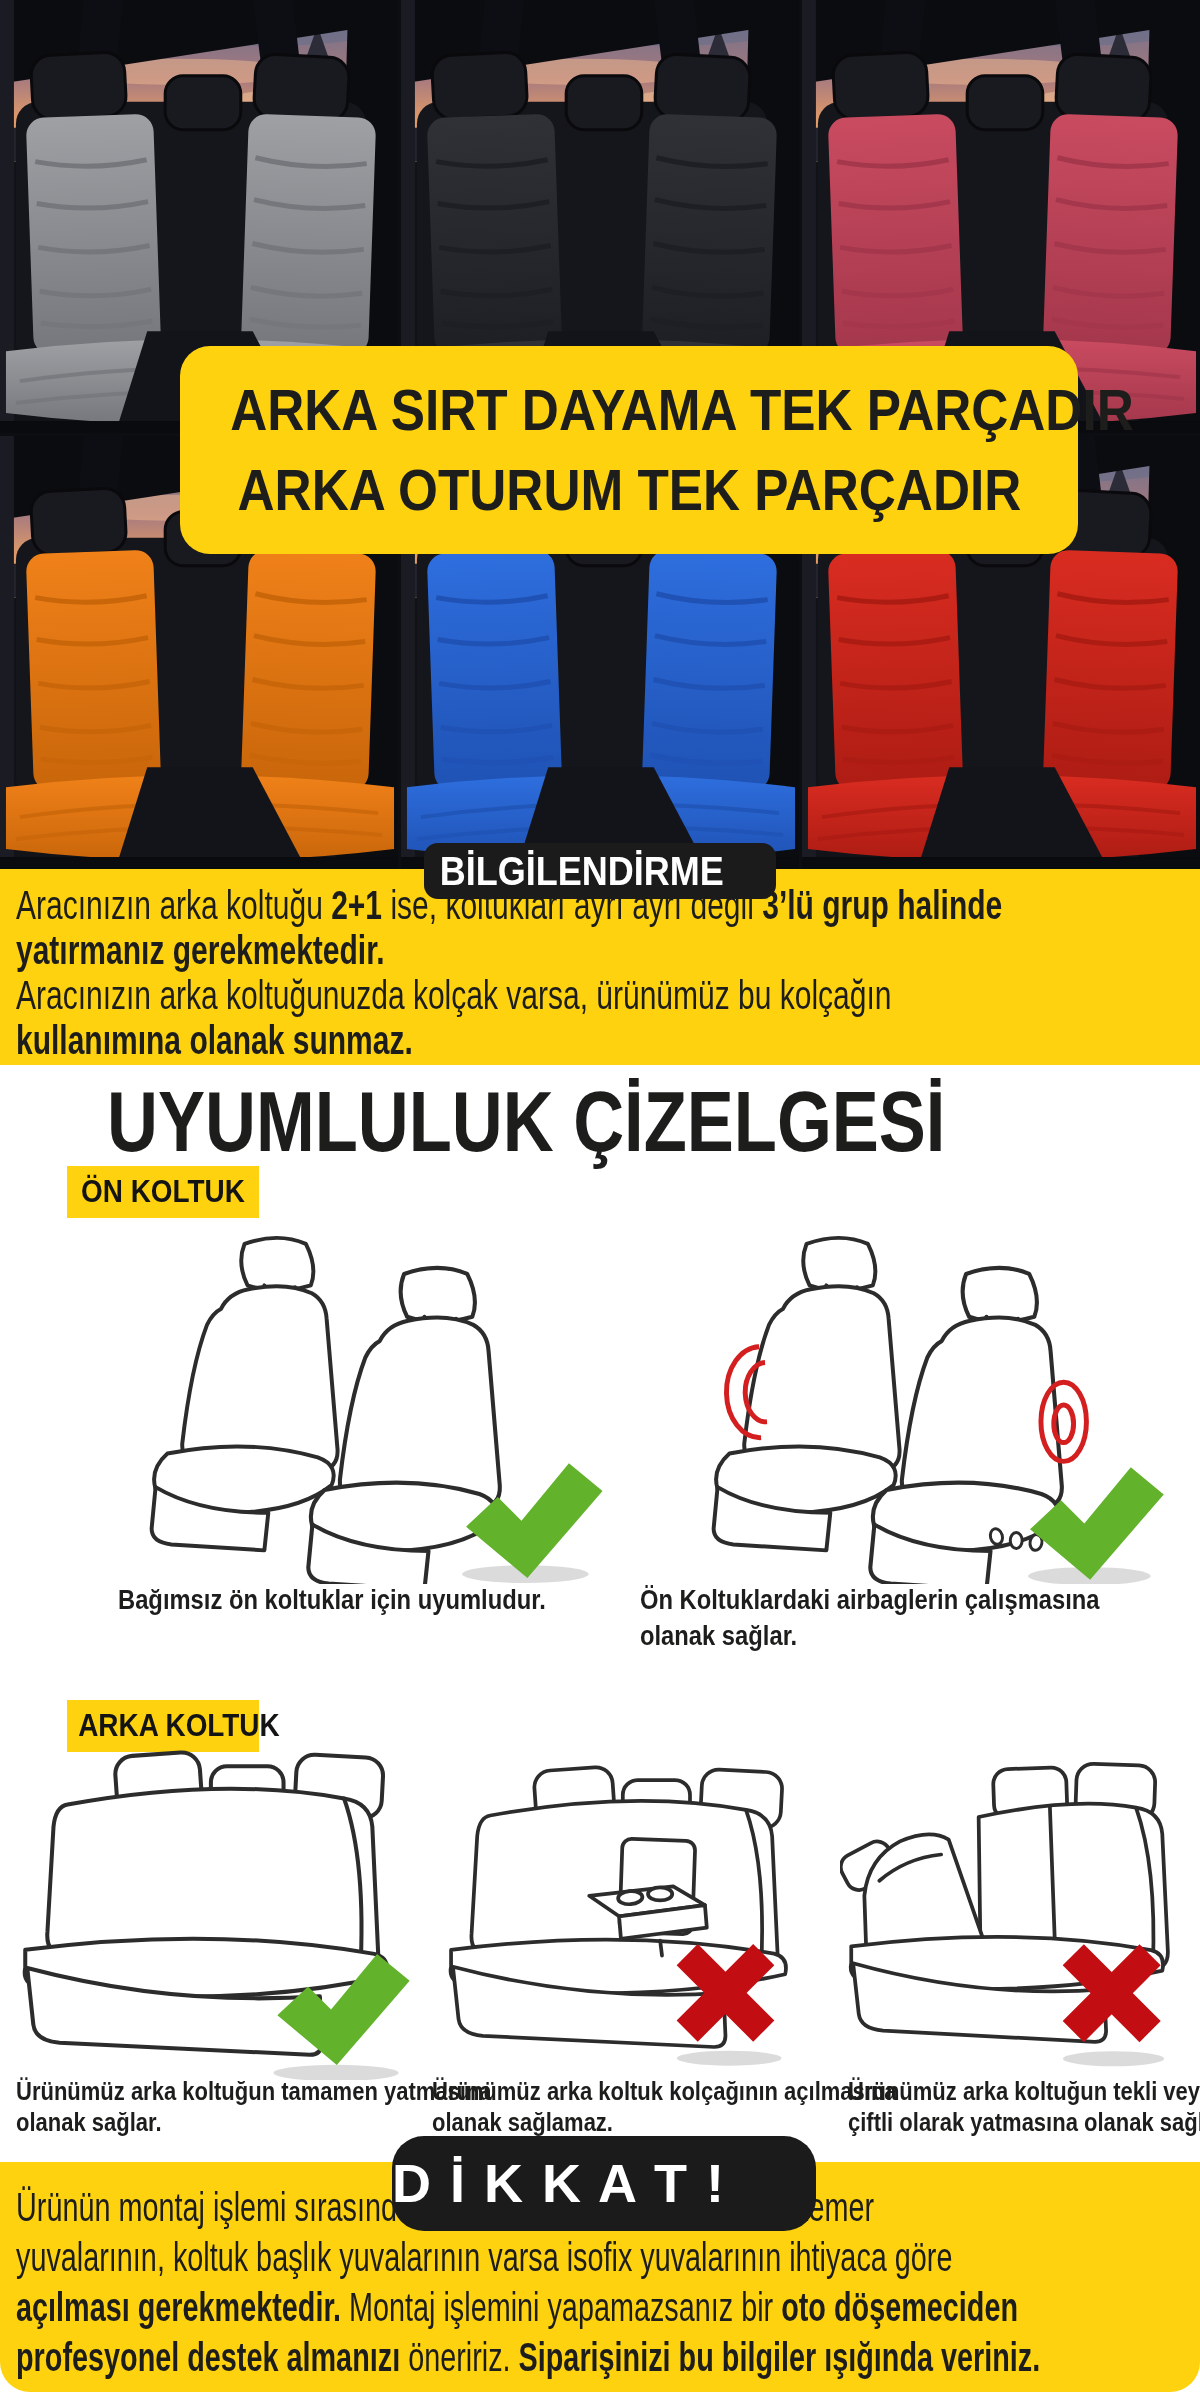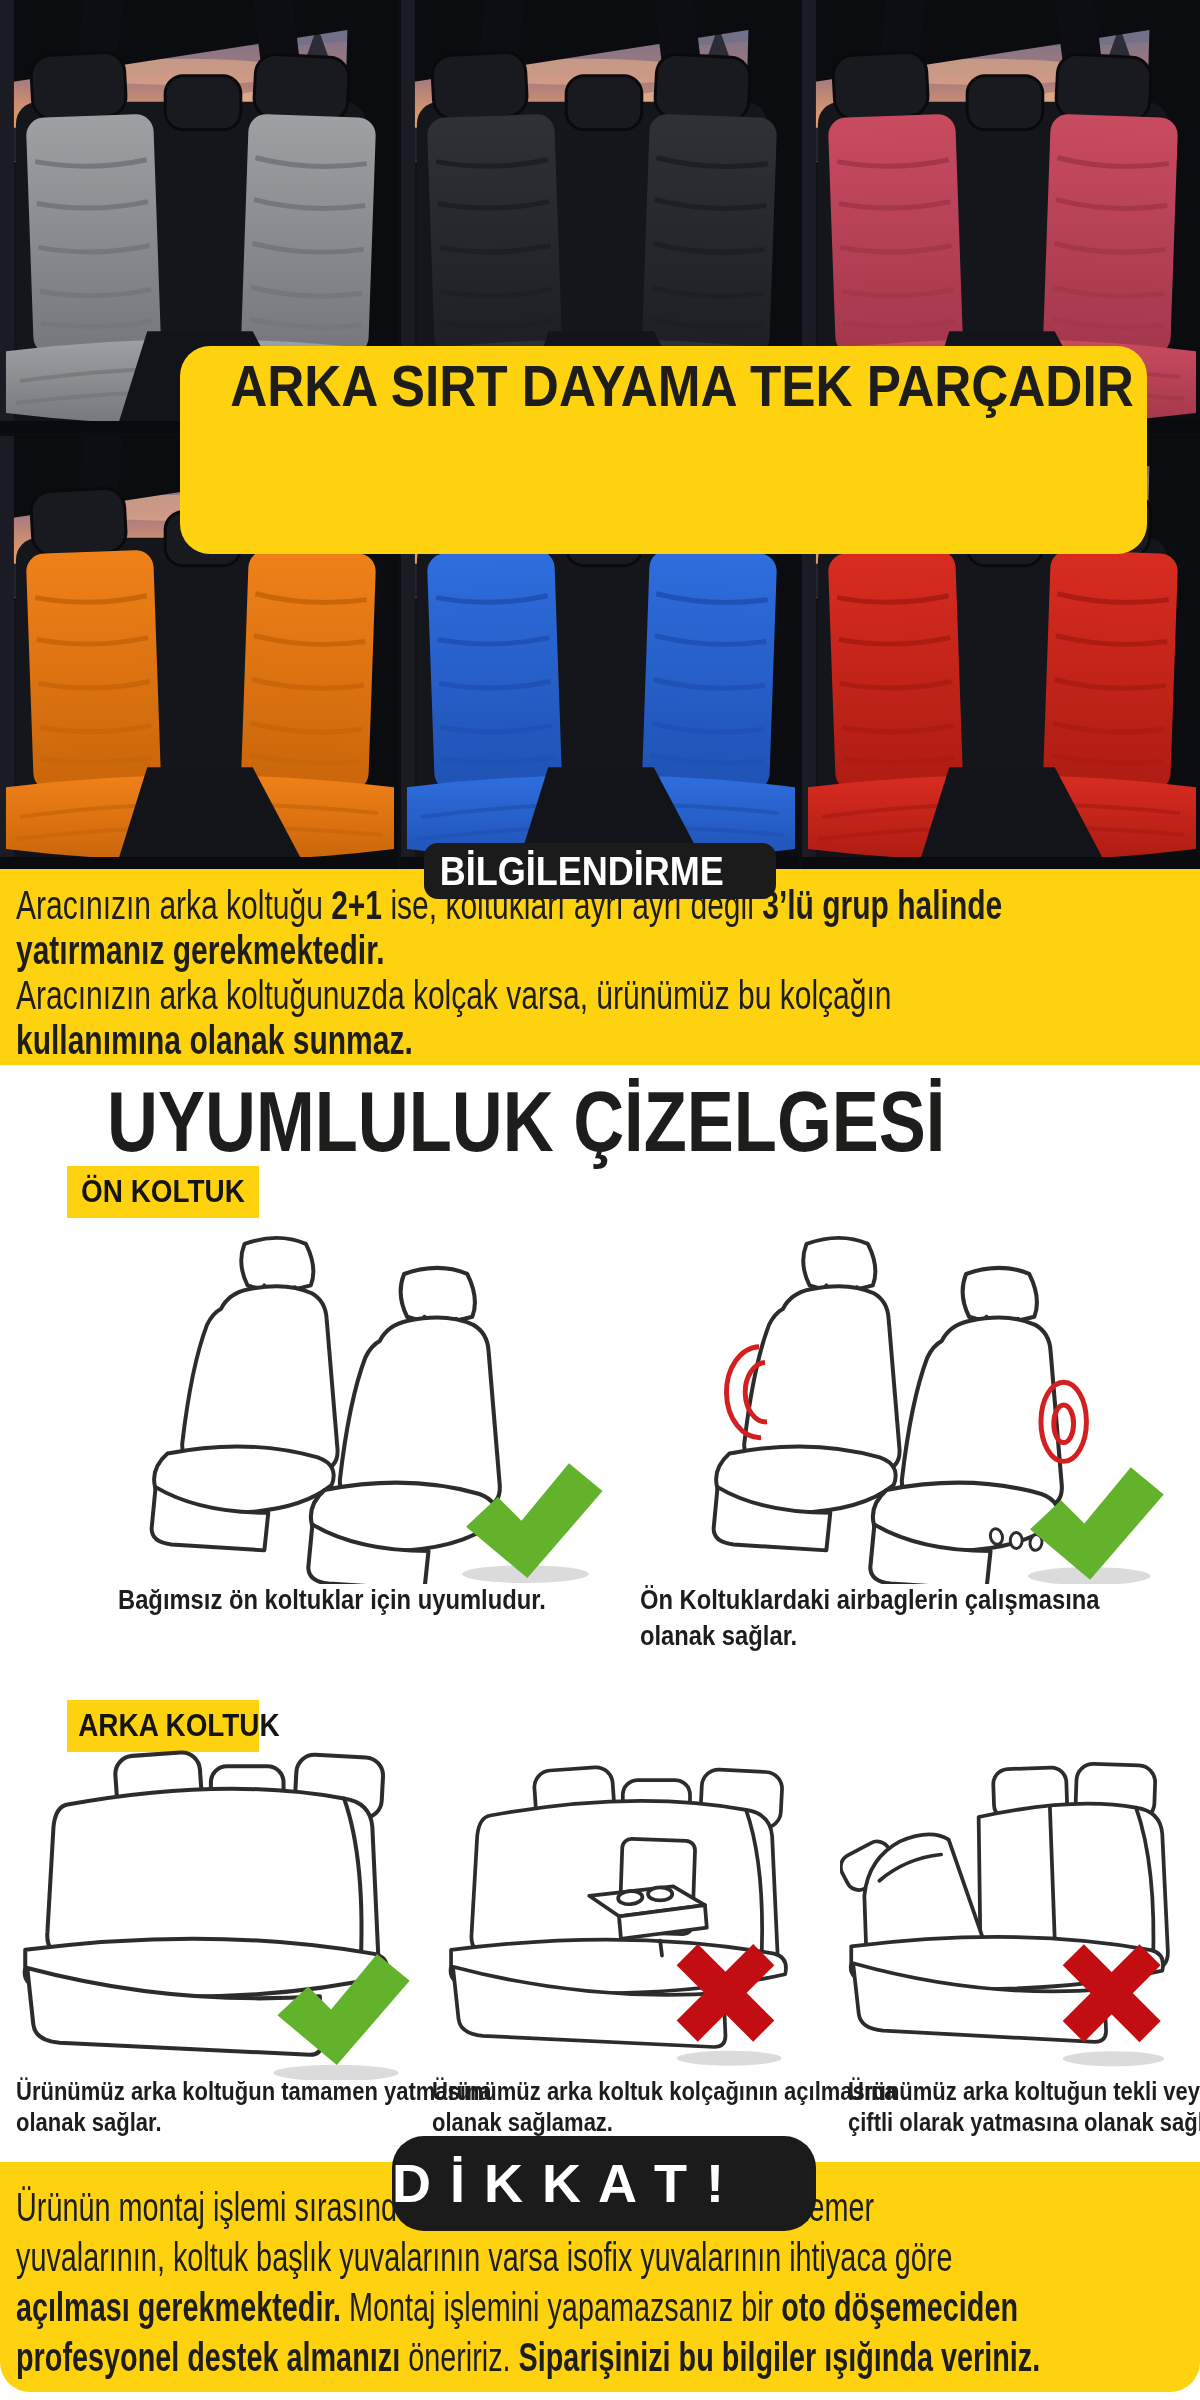--- a/index.html
+++ b/index.html
@@ -5,22 +5,22 @@
   :root{ --yellow:#ffd20f; --ink:#1d1d1b; --badge:#1b1b1b; }
   html,body{margin:0;padding:0;background:#fff;}
   .canvas{position:relative;width:1200px;height:2400px;background:#fff;overflow:hidden;
           font-family:"Liberation Sans",sans-serif;color:var(--ink);}
   
   .grid{position:absolute;left:0;top:0;width:1200px;height:869px;display:grid;
         grid-template-columns:398px 398px 398px;grid-template-rows:433px 433px;gap:3px;background:#0d0e11;z-index:1;}
   .tile{overflow:hidden;background:#15161b;}
   .tile svg{display:block;}
   
-  .banner{position:absolute;left:180px;top:346px;width:967px;height:208px;background:var(--yellow);
-          border-radius:30px;text-align:center;box-sizing:border-box;z-index:5;}
+  .banner{position:absolute;left:180px;top:346px;width:898px;height:208px;background:var(--yellow);
+          border-radius:30px;text-align:center;padding-top:24px;box-sizing:border-box;z-index:5;}
   .banner .ln{font-weight:bold;font-size:57px;line-height:80px;white-space:nowrap;}
   .cond{display:inline-block;transform:scaleX(.9);transform-origin:50% 50%;white-space:nowrap;}
   
   .badge-dark{position:absolute;background:var(--badge);color:#fff;z-index:6;border-radius:14px;font-weight:bold;}
   #info-badge{left:424px;top:843px;width:352px;height:56px;font-size:40px;line-height:56px;}
   #dikkat{left:392px;top:2136px;width:424px;height:95px;font-size:54px;line-height:95px;letter-spacing:2px;border-radius:32px;}
   
   .yellow-sec{position:absolute;left:0;width:1200px;background:var(--yellow);box-sizing:border-box;z-index:3;}
   #info-sec{top:869px;height:196px;padding:14px 0 0 16px;}
   #footer{top:2162px;height:230px;border-radius:0 0 30px 30px;padding:20px 0 0 16px;z-index:4;}
@@ -360,20 +360,21 @@
   <path d="M6,352 Q200,328 396,352 L396,414 Q200,438 6,414 Z" fill="url(#pan5)"></path>
   <path d="M20,382 q170,-24 360,-4 M16,404 q180,-22 368,-4" stroke="#ad1c13" stroke-width="4" fill="none" opacity=".8"></path>
   <polygon points="148,332 254,332 308,434 116,434" fill="#13141a"></polygon>
   <rect y="422" width="400" height="12" fill="#0a0b0e"></rect>
 </svg>
       </div>
   </div>
 
   <div class="banner">
     <div class="ln"><span class="cond">ARKA SIRT DAYAMA TEK PARÇADIR</span></div>
+    <div class="ln"><span class="cond">ARKA OTURUM TEK PARÇADIR</span></div>
   </div>
 
   <div class="badge-dark" id="info-badge">
     <span class="cond">BİLGİLENDİRME</span>
   </div>
   <div class="yellow-sec" id="info-sec">
     <div class="runline"><span>Aracınızın arka koltuğu </span><span class="b">2+1</span><span> ise, koltukları ayrı ayrı değil </span><span class="b">3’lü grup halinde</span></div>
     <div class="runline"><span class="b">yatırmanız gerekmektedir.</span></div>
     <div class="runline"><span>Aracınızın arka koltuğunuzda kolçak varsa, ürünümüz bu kolçağın</span></div>
     <div class="runline"><span class="b">kullanımına olanak sunmaz.</span></div>

